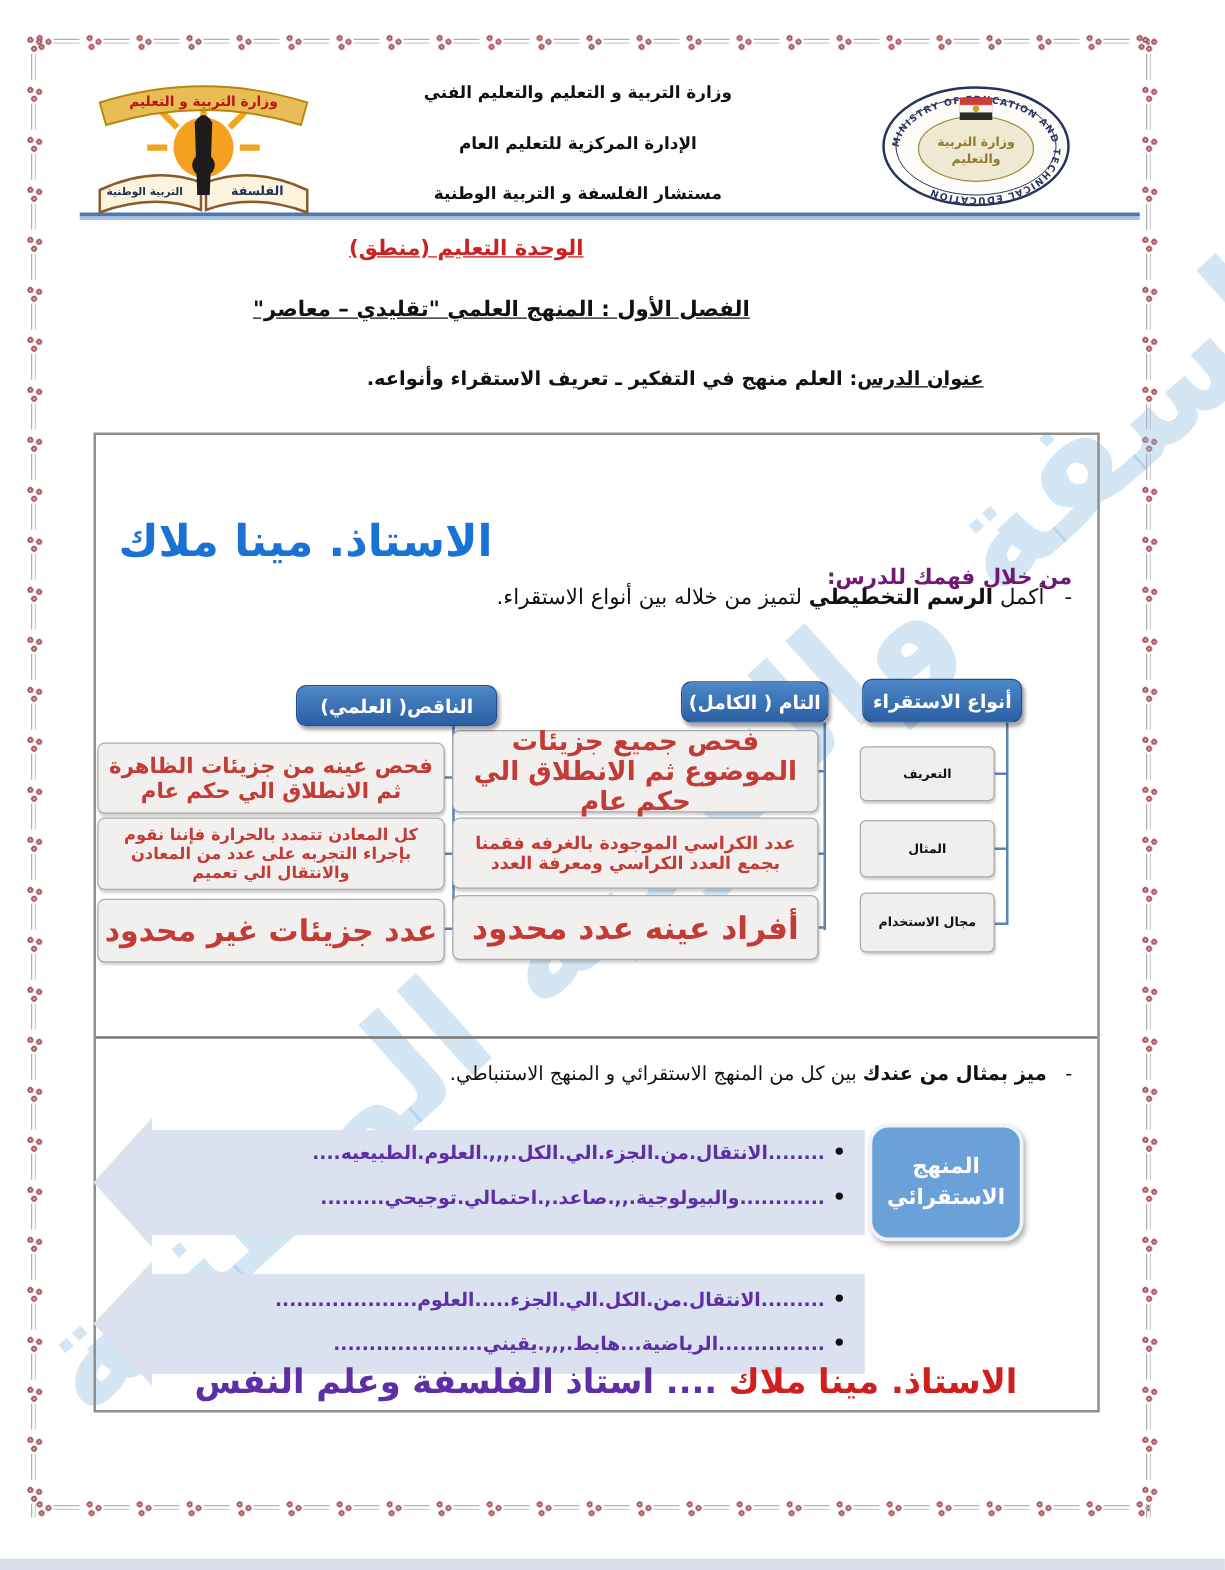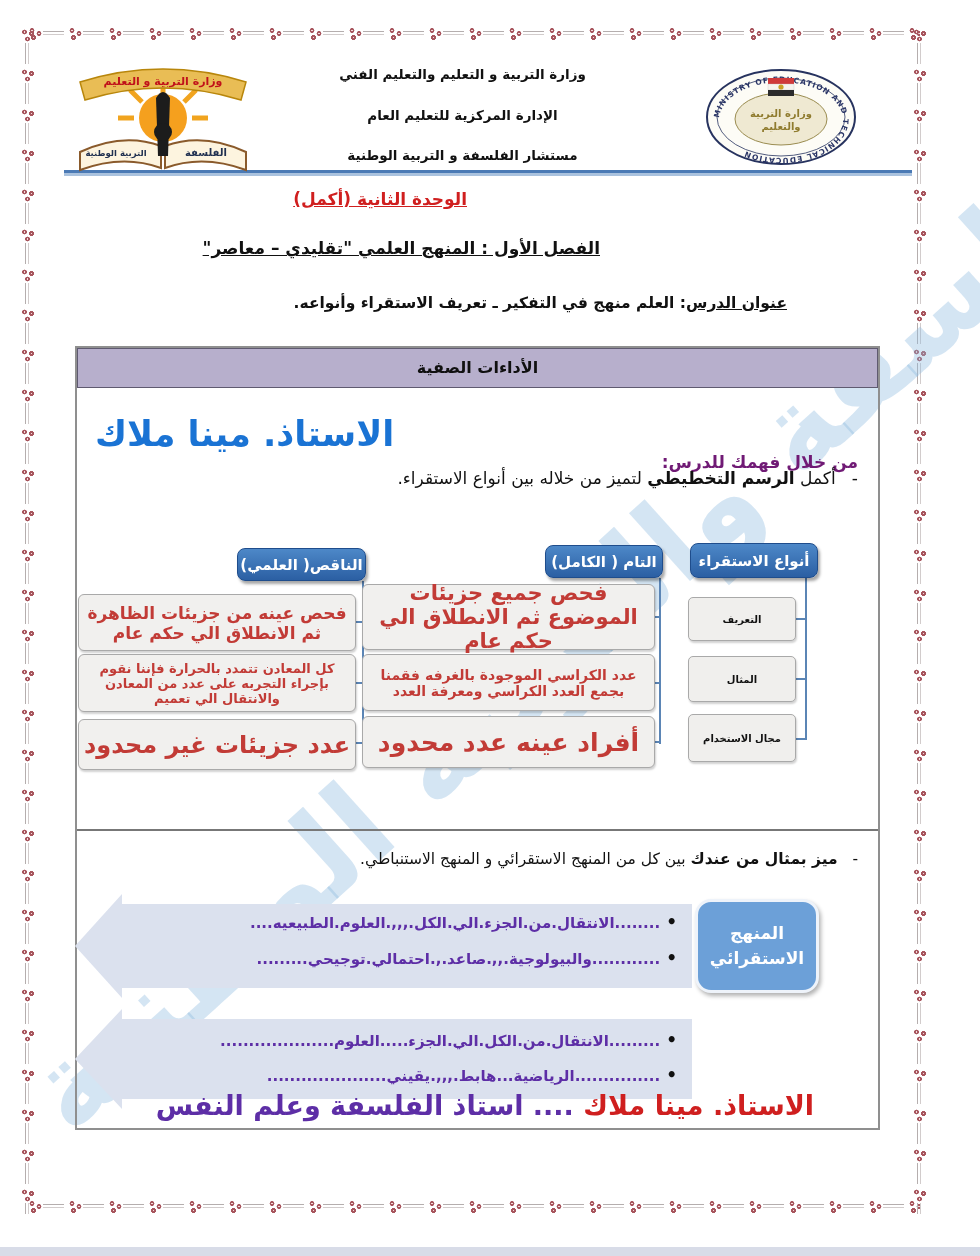--- a/index.html
+++ b/index.html
@@ -123,28 +123,27 @@
         <rect x="65" y="22" width="26" height="6" fill="#2b2b2b"></rect>
         <circle cx="78" cy="19" r="2.6" fill="#c9a227"></circle>
       </g>
       <text x="78" y="49" text-anchor="middle" font-size="10" font-weight="bold" fill="#8f7b2e">وزارة التربية</text>
       <text x="78" y="62" text-anchor="middle" font-size="10" font-weight="bold" fill="#8f7b2e">والتعليم</text>
     </svg>
   </div>
 
   <div class="blue-rule" style="top:170px"></div>
 
-  <div class="abs unit rtl" style="right:513px;top:189px;z-index:2">الوحدة الثانية (أكمل)</div>
+  <div class="abs unit rtl" style="right:513px;top:189px;z-index:2">الوحدة التعليم (منطق)</div>
   <div class="abs lesson rtl" style="right:193px;top:294px;z-index:2">
     <span style="text-decoration:underline">عنوان الدرس</span><span>: العلم منهج في التفكير ـ تعريف الاستقراء وأنواعه.</span>
   </div>
   <div class="abs chapter rtl" style="right:380px;top:238px;z-index:2">الفصل الأول : المنهج العلمي "تقليدي – معاصر"</div>
 
   <div class="mainbox"></div>
-  <div class="lavbar">الأداءات الصفية</div>
 
   <div class="teacher">الاستاذ. مينا ملاك</div>
   <div class="intro" style="right:122px;top:452px;font-size:17px">من خلال فهمك للدرس:</div>
   <div class="taskline" style="right:122px;top:468px;font-size:17px">
     <span>-</span>&nbsp;&nbsp;
     <span>أكمل </span><span class="bold">الرسم التخطيطي</span><span> لتميز من خلاله بين أنواع الاستقراء.</span>
   </div>
 
   <div class="abs blued" style="left:690px;top:543px;width:128px;height:35px">أنواع الاستقراء</div>
   <div class="abs graylabel" style="left:688px;top:597px;width:108px;height:44px">التعريف</div>
@@ -157,21 +156,21 @@
 
   <div class="abs blued" style="left:545px;top:545px;width:118px;height:33px">التام ( الكامل)</div>
   <div class="abs cell" style="left:362px;top:584px;width:293px;height:66px;font-size:21px">فحص جميع جزيئات الموضوع ثم الانطلاق الي حكم عام</div>
   <div class="abs cell" style="left:362px;top:654px;width:293px;height:57px;font-size:14px">عدد الكراسي الموجودة بالغرفه فقمنا بجمع العدد الكراسي ومعرفة العدد</div>
   <div class="abs cell" style="left:362px;top:716px;width:293px;height:52px;font-size:25px">أفراد عينه عدد محدود</div>
   <div class="conn" style="left:659px;top:578px;width:2px;height:166px"></div>
   <div class="conn" style="left:655px;top:616px;width:6px;height:2px"></div>
   <div class="conn" style="left:655px;top:682px;width:6px;height:2px"></div>
   <div class="conn" style="left:655px;top:741px;width:6px;height:2px"></div>
 
-  <div class="abs blued" style="left:237px;top:548px;width:129px;height:33px">الناقص( العلمي)</div>
+  <div class="abs blued" style="left:237px;top:548px;width:161px;height:33px">الناقص( العلمي)</div>
   <div class="abs cell" style="left:78px;top:594px;width:278px;height:57px;font-size:17px">فحص عينه من جزيئات الظاهرة ثم الانطلاق الي حكم عام</div>
   <div class="abs cell" style="left:78px;top:654px;width:278px;height:58px;font-size:13px">كل المعادن تتمدد بالحرارة فإننا نقوم بإجراء التجربه على عدد من المعادن والانتقال الي تعميم</div>
   <div class="abs cell" style="left:78px;top:719px;width:278px;height:51px;font-size:24px">عدد جزيئات غير محدود</div>
   <div class="conn" style="left:362px;top:581px;width:2px;height:163px"></div>
   <div class="conn" style="left:356px;top:621px;width:8px;height:2px"></div>
   <div class="conn" style="left:356px;top:682px;width:8px;height:2px"></div>
   <div class="conn" style="left:356px;top:742px;width:8px;height:2px"></div>
 
   <div class="divider"></div>
   <div class="taskline" style="right:122px;top:850px;font-size:15.5px">

